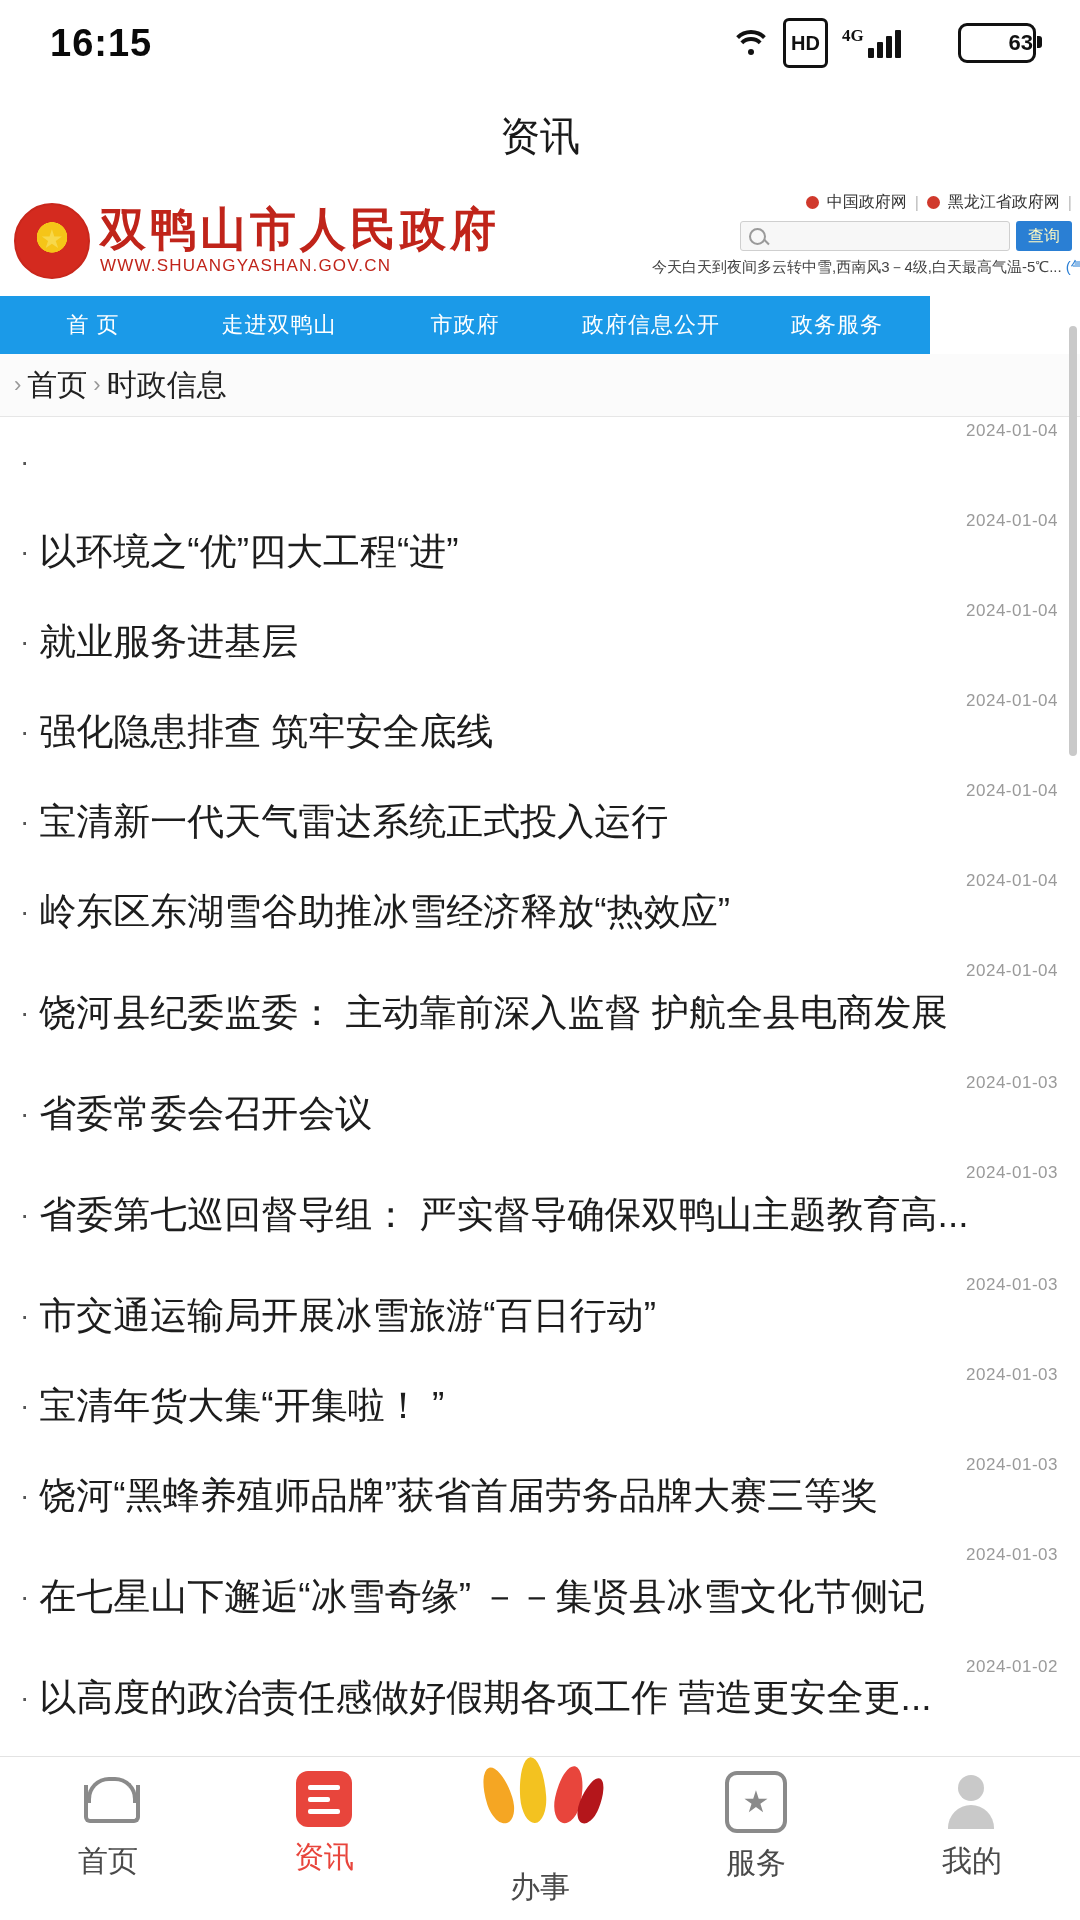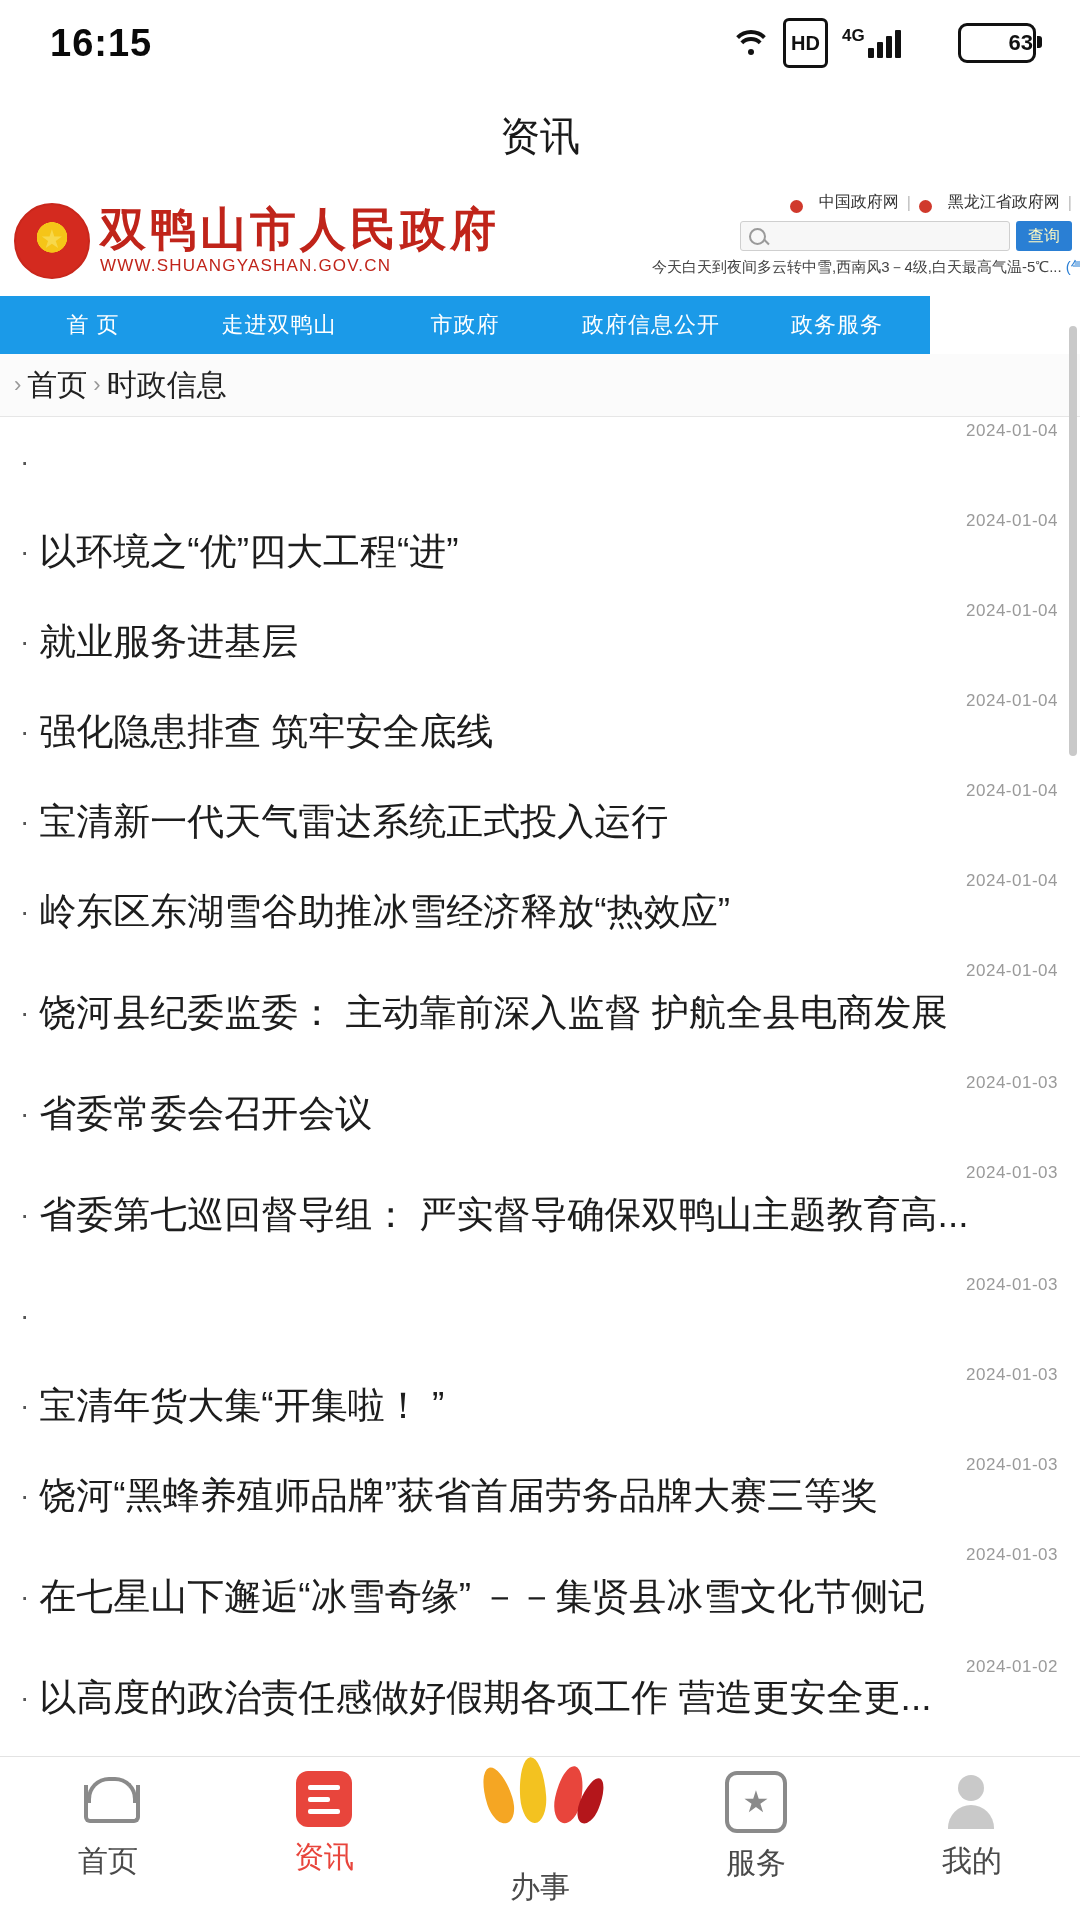--- a/index.html
+++ b/index.html
@@ -64,20 +64,21 @@
     color: #111;
     line-height: 1;
   }
   .icon-signal {
     display: flex;
     align-items: flex-end;
     gap: 3px;
     height: 30px;
     position: relative;
     padding-left: 26px;
+    font-family: Liberation Serif, serif;
   }
   .icon-signal .g4 {
     position: absolute;
     left: 0; top: -2px;
     font-size: 17px;
     font-weight: bold;
     color: #111;
   }
   .icon-signal i { display: block; width: 6px; background: #111; border-radius: 1px; }
   .icon-signal i:nth-child(2) { height: 10px; }
@@ -162,21 +163,21 @@
     text-align: right;
   }
   .gov-links {
     font-size: 16px;
     color: #333;
     display: flex;
     justify-content: flex-end;
     align-items: center;
     gap: 8px;
   }
-  .gov-links .lk { display: inline-flex; align-items: flex-end; gap: 16px; }
+  .gov-links .lk { display: inline-flex; align-items: center; gap: 8px; }
   .gov-links .dot-red {
     width: 13px; height: 13px; border-radius: 50%;
     background: #d0392c; display: inline-block;
   }
   .gov-links .sep { color: #bbb; }
   .gov-search {
     margin-top: 8px;
     display: flex;
     justify-content: flex-end;
     align-items: center;
@@ -491,20 +492,21 @@
         <span class="title">省委常委会召开会议</span>
         <span class="date">2024-01-03</span>
       </div>
       <div class="news-item tall">
         <span class="bullet">·</span>
         <span class="title">省委第七巡回督导组： 严实督导确保双鸭山主题教育高...</span>
         <span class="date">2024-01-03</span>
       </div>
       <div class="news-item">
         <span class="bullet">·</span>
+        <span class="title">市交通运输局开展冰雪旅游“百日行动”</span>
         <span class="date">2024-01-03</span>
       </div>
       <div class="news-item">
         <span class="bullet">·</span>
         <span class="title">宝清年货大集“开集啦！ ”</span>
         <span class="date">2024-01-03</span>
       </div>
       <div class="news-item">
         <span class="bullet">·</span>
         <span class="title">饶河“黑蜂养殖师品牌”获省首届劳务品牌大赛三等奖</span>

